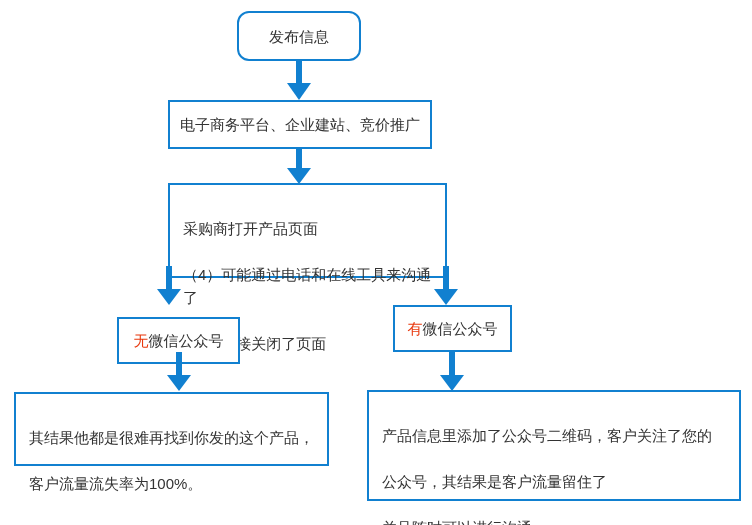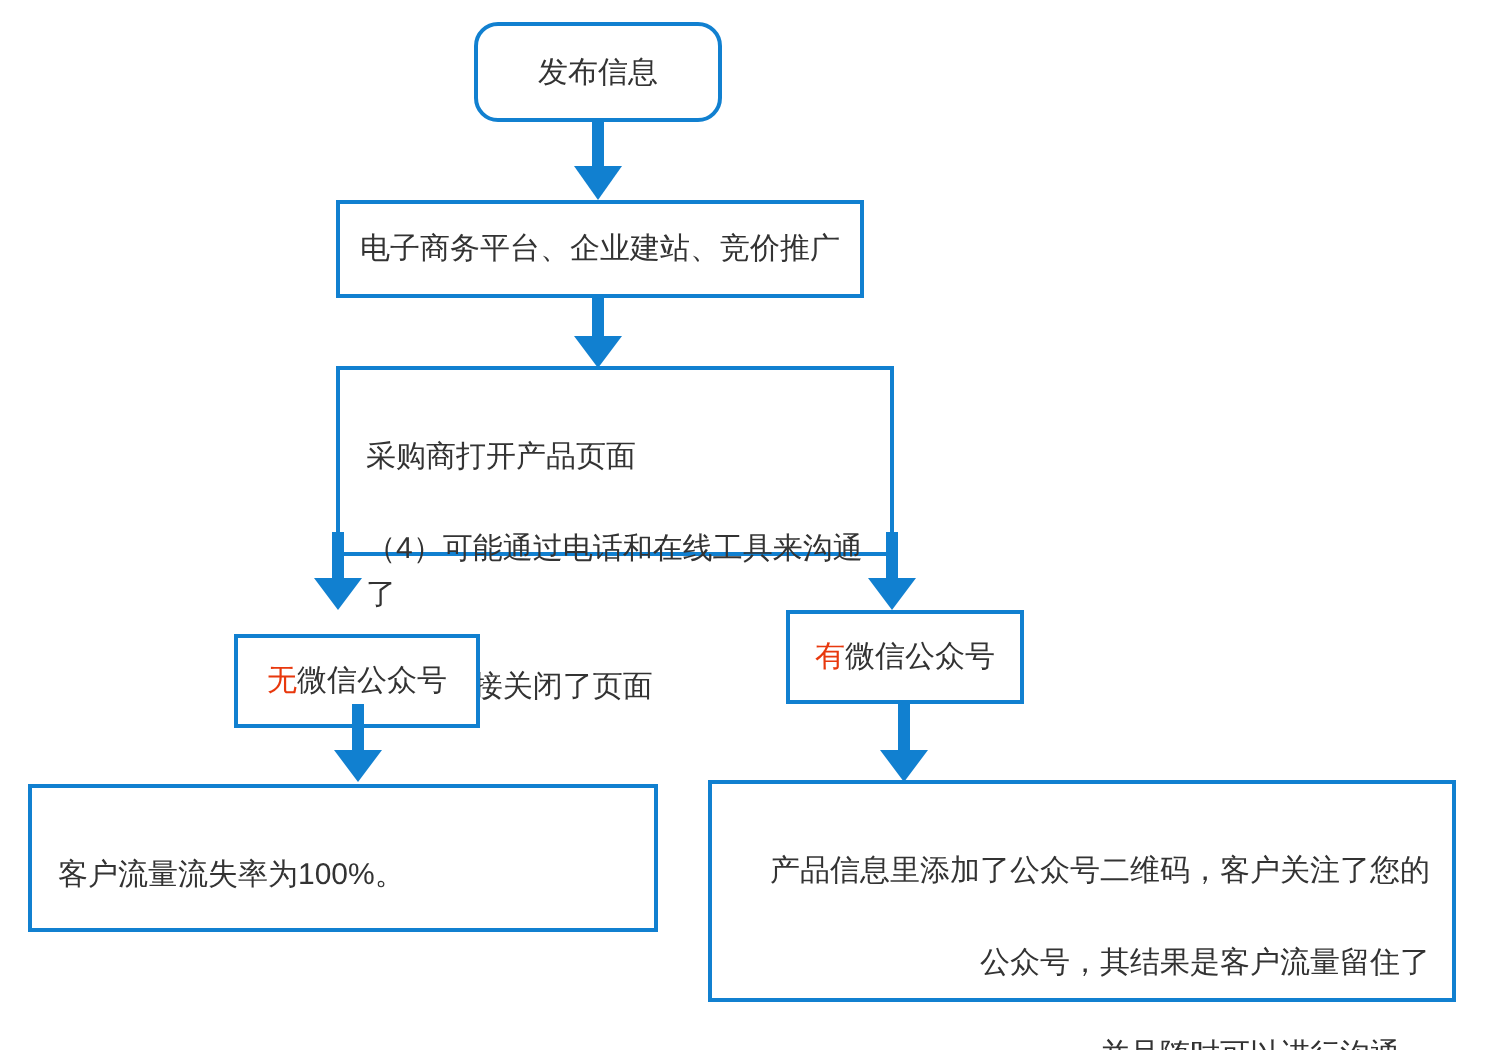--- a/index.html
+++ b/index.html
@@ -100,23 +100,24 @@
     <rect x="9" y="0" width="6" height="26" fill="#1180d0"></rect>
     <polygon points="0,23 24,23 12,39" fill="#1180d0"></polygon>
   </svg>
 
   <svg class="arrow" style="left:440px; top:352px;" width="24" height="40" viewBox="0 0 24 40">
     <rect x="9" y="0" width="6" height="26" fill="#1180d0"></rect>
     <polygon points="0,23 24,23 12,39" fill="#1180d0"></polygon>
   </svg>
 
   <div class="node block" style="left:14px; top:392px; width:315px; height:74px;">
+    <span class="nodetext">其结果他都是很难再找到你发的这个产品，</span>
     <span class="nodetext">客户流量流失率为100%。</span>
   </div>
 
-  <div class="node block" style="left:354px; top:390px; width:374px; height:111px;text-align:right;">
+  <div class="node block" style="left:367px; top:390px; width:374px; height:111px;">
     <span class="nodetext">产品信息里添加了公众号二维码，客户关注了您的</span>
     <span class="nodetext">公众号，其结果是客户流量留住了</span>
     <span class="nodetext">并且随时可以进行沟通。</span>
     
   </div>
 
 </div>
 
 </body></html>

